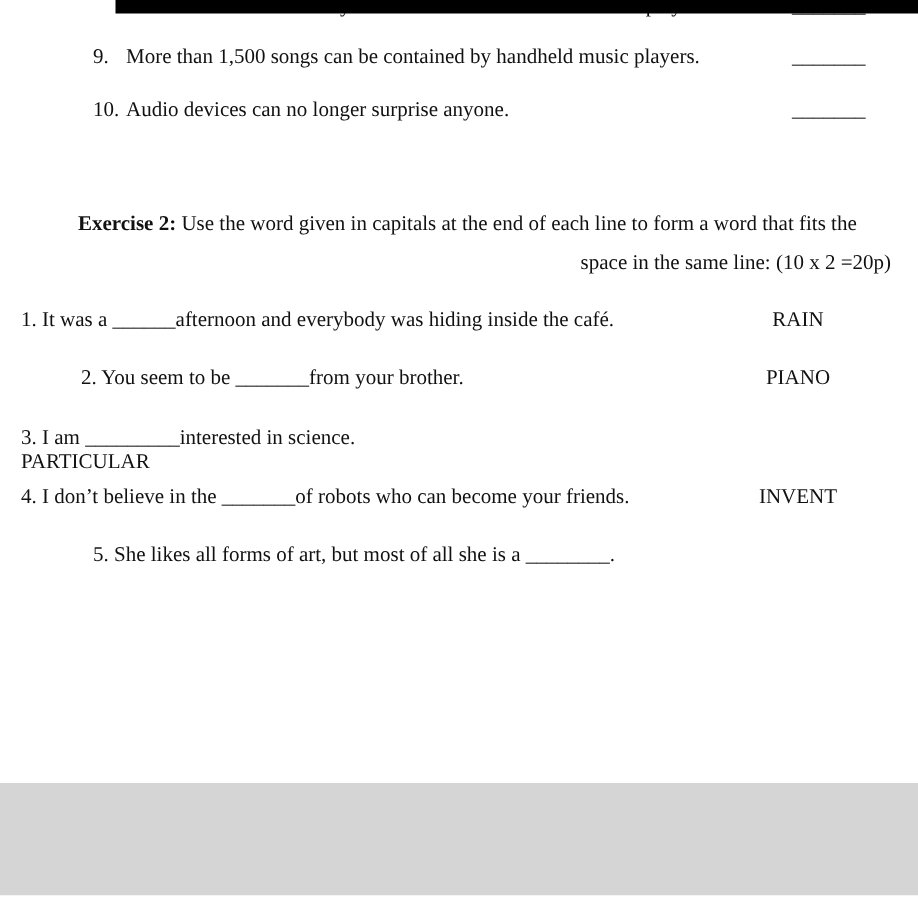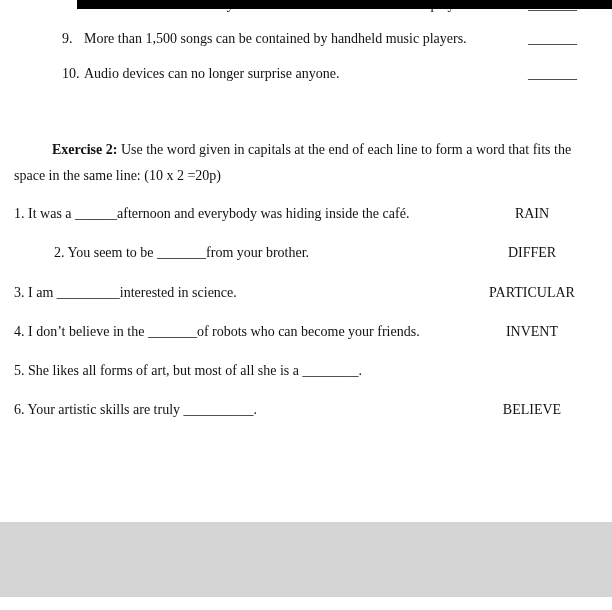--- a/index.html
+++ b/index.html
@@ -29,36 +29,36 @@
     position: absolute;
     top: 0; left: 77px; width: 535px; height: 9px;
     background: #000000;
     z-index: 5;
   }
   .ex1-row { left: 62px; right: 35px; }
   .r9 { top: 31px; }
   .r10 { top: 66px; }
   .heading-line { position: absolute; left: 14px; right: 18px; line-height: 17px; }
   .h1 { top: 141px; margin-left: 38px; }
-  .h2 { top: 167px; }
+  .h2 { top: 167px; text-align: right; }
   .bold { font-weight: bold; }
   .ex2-row {
     position: absolute;
     left: 14px; right: 26px;
     display: flex;
     align-items: baseline;
     line-height: 16px;
   }
   .ex2-row .sentence { flex: 1 1 auto; white-space: nowrap; overflow: hidden; }
   .ex2-row .capword { flex: 0 0 108px; text-align: center; white-space: nowrap; }
   .i1 { top: 206px; gap: 12px; }
   .i2 { top: 245px; margin-left: 40px; }
-  .i3 { top: 285px; }
+  .i3 { top: 285px; flex-direction: column; }
   .i4 { top: 324px; align-items: flex-end; }
-  .i5 { top: 363px; }
+  .i5 { top: 363px; margin-left: 48px; }
   .i6 { top: 402px; }
   .page-gap {
     position: absolute;
     left: 0; top: 522px;
     width: 612px; height: 75px;
     background: #d5d5d6;
     z-index: 2;
   }
   .next-page {
     position: absolute;
@@ -94,34 +94,30 @@
     <span class="bold">Exercise 2:</span><span> Use the word given in capitals at the end of each line to form a word that fits the</span>
   </div>
   <div class="heading-line h2">space in the same line: (10 x 2 =20p)</div>
 
   <div class="ex2-row i1">
     <span class="sentence">1. It was a ______afternoon and everybody was hiding inside the café.</span>
     <span class="capword">RAIN</span>
   </div>
   <div class="ex2-row i2">
     <span class="sentence">2. You seem to be _______from your brother.</span>
-    <span class="capword">DIFFER</span>
+    <span class="capword">PIANO</span>
   </div>
   <div class="ex2-row i3">
     <span class="sentence">3. I am _________interested in science.</span>
     <span class="capword">PARTICULAR</span>
   </div>
   <div class="ex2-row i4">
     <span class="sentence">4. I don’t believe in the _______of robots who can become your friends.</span>
     <span class="capword">INVENT</span>
   </div>
   <div class="ex2-row i5">
     <span class="sentence">5. She likes all forms of art, but most of all she is a ________.</span>
   </div>
-  <div class="ex2-row i6">
-    <span class="sentence">6. Your artistic skills are truly __________.</span>
-    <span class="capword">BELIEVE</span>
-  </div>
 
   <div class="page-gap"></div>
   <div class="next-page"></div>
 
 </div>
 
 </body></html>

